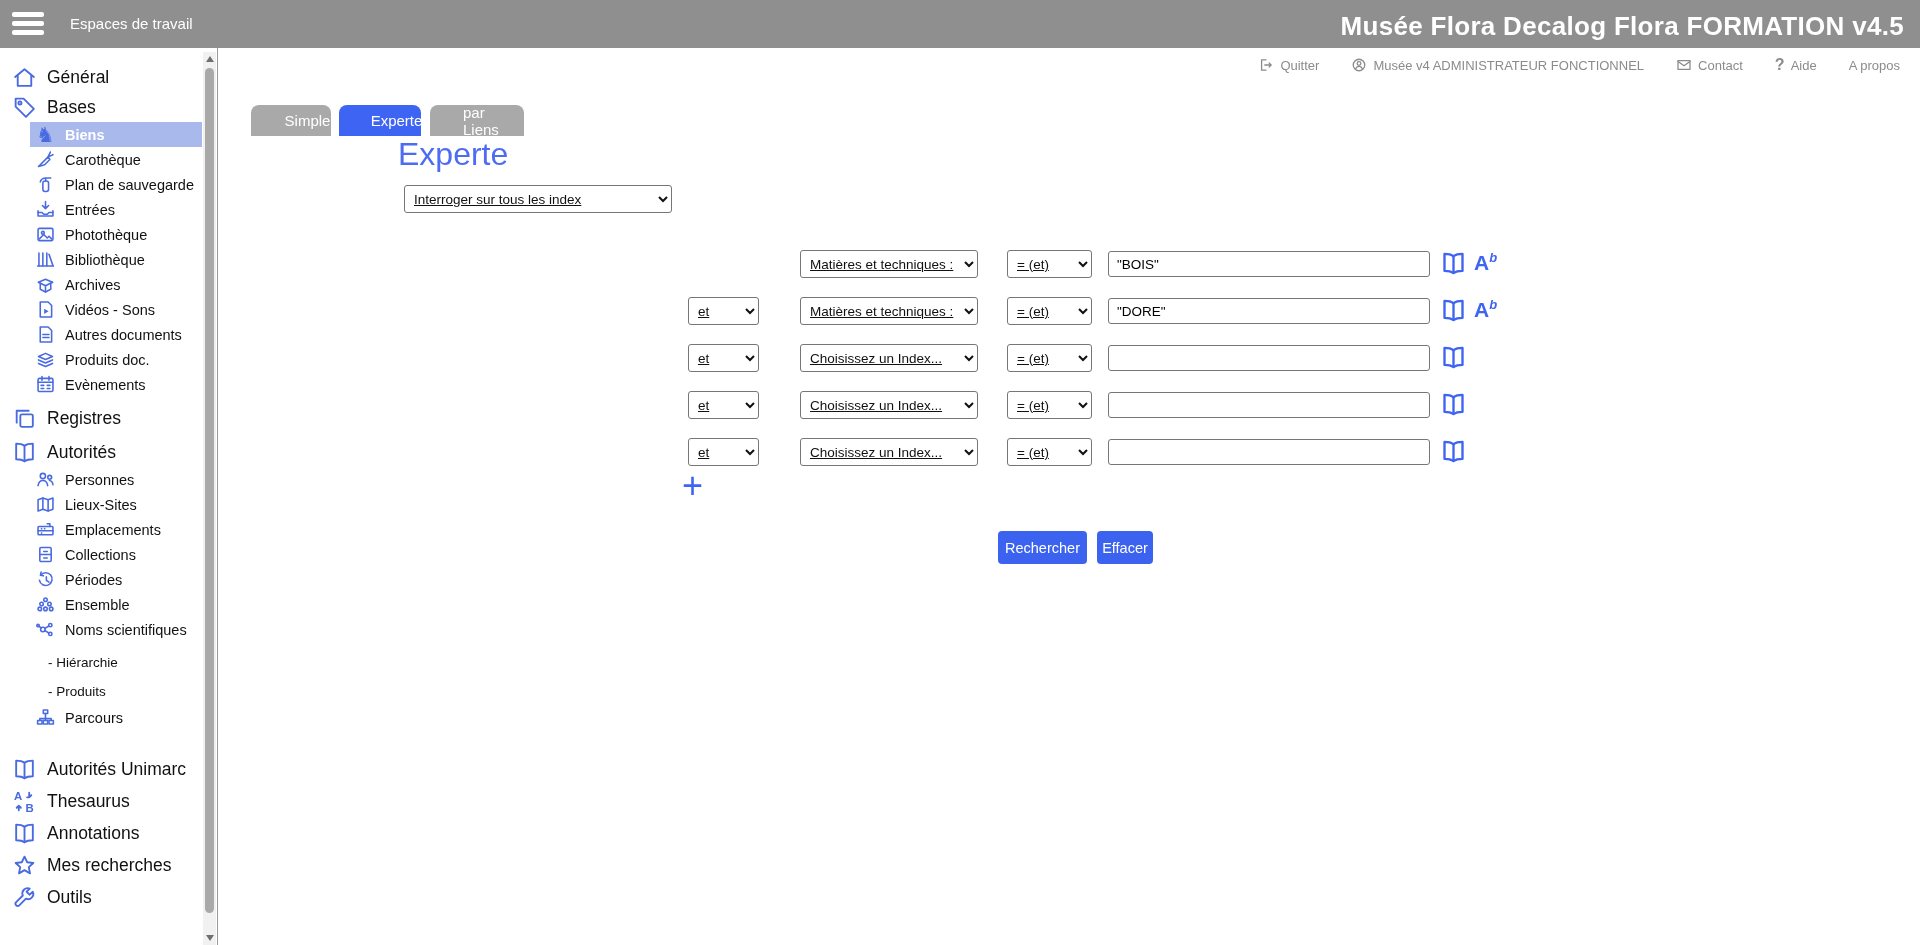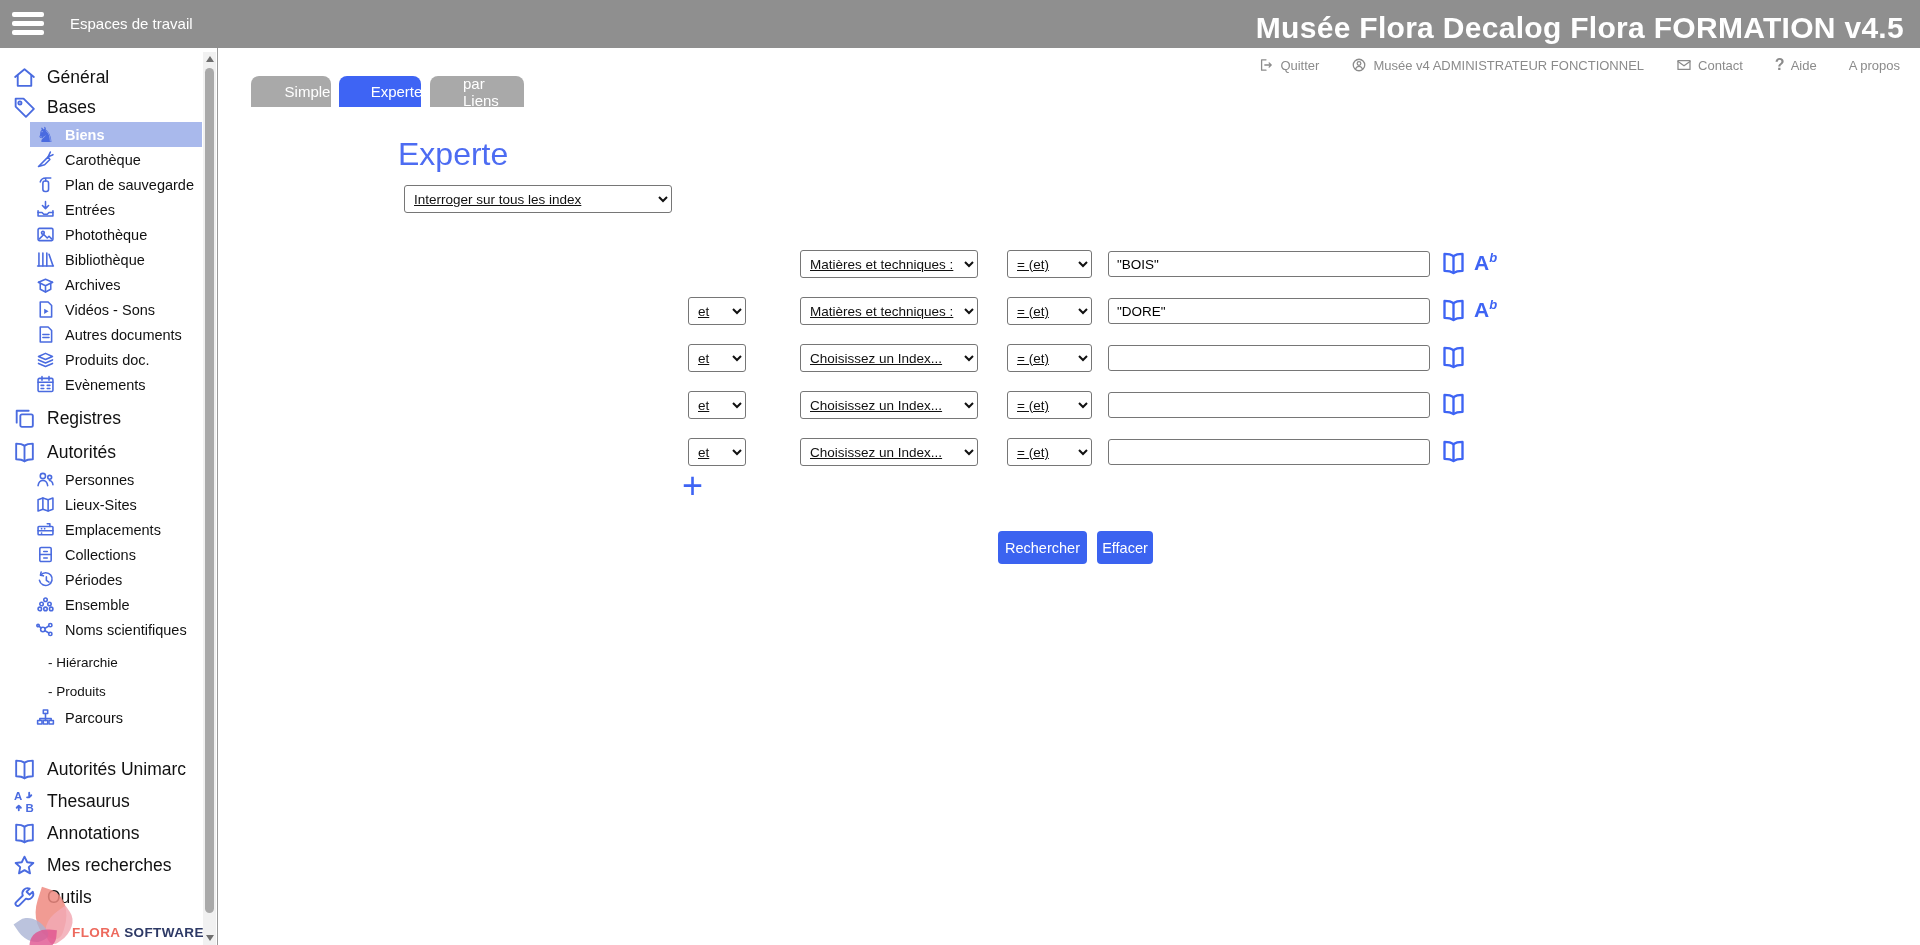--- a/index.html
+++ b/index.html
@@ -7,21 +7,21 @@
               font-family:"Liberation Sans", sans-serif; }
 
   
   .topbar { position:absolute; left:0; top:0; width:1920px; height:48px;
             background:#8f8f8f; color:#fff; }
   .hamburger { position:absolute; left:12px; top:12px; width:32px; height:24px;
                cursor:pointer; }
   .hamburger span { display:block; width:32px; height:4.5px; background:#fff;
                     border-radius:2px; margin-bottom:4.5px; }
   .topbar-left { position:absolute; left:70px; top:15px; font-size:15px; }
-  .topbar-title { position:absolute; right:16px; top:11px; font-size:30px;
+  .topbar-title { position:absolute; right:16px; top:11px; font-size:26px;
                   font-weight:bold; letter-spacing:.3px; }
 
   
   .sidebar { position:absolute; left:0; top:48px; width:218px; bottom:0;
              background:#fff; border-right:1px solid #9a9a9a; }
   .side-scroll { position:absolute; right:1px; top:4px; bottom:0; width:13px;
                  background:#f1f1f1; }
   .sb-up, .sb-down { position:absolute; left:0; width:13px; height:14px; }
   .sb-up { top:0; } .sb-down { bottom:0; }
   .sb-up::after { content:""; position:absolute; left:2.5px; top:4px;
@@ -69,38 +69,38 @@
   
   .linkbar { position:absolute; left:218px; top:48px; right:0; height:34px;
              display:flex; justify-content:flex-end; align-items:center;
              gap:32px; padding-right:20px; color:#8b8b8b; font-size:13px; }
   .linkbar .link { display:flex; align-items:center; gap:6px; cursor:pointer; }
   .linkbar svg { width:16px; height:16px; stroke:#8b8b8b; fill:none;
                  stroke-width:1.6; stroke-linecap:round; stroke-linejoin:round; }
   .qmark { font-size:16px; font-weight:bold; color:#8b8b8b; }
 
   
-  .tab { position:absolute; top:76px; height:31px; border-radius:8px 8px 0 0;
+  .tab { position:absolute; top:105px; height:31px; border-radius:8px 8px 0 0;
          color:#fff; font-size:15px; display:flex; align-items:center;
          justify-content:center; cursor:pointer; background:#a9a9a9;padding-left:33px; }
   .tab.active { background:#3e64f4; }
   .tab.t1 { left:251px; width:80px; }
   .tab.t2 { left:339px; width:82px; }
   .tab.t3 { left:430px; width:94px; }
 
   
   .page-heading { position:absolute; left:398px; top:136px; font-size:32px;
                   color:#4d6cf2; }
   select { border:1px solid #767676; border-radius:3px; background:#fff;
            font-family:"Liberation Sans",sans-serif; font-size:13.5px;
            padding-left:5px; color:#111;text-decoration:underline; }
   .scope-select { position:absolute; left:404px; top:185px; width:268px; height:28px; }
 
   .frow { position:absolute; left:688px; width:820px; height:28px; }
-  .frow .conn  { position:absolute; left:0; top:0; width:58px; height:28px; }
+  .frow .conn  { position:absolute; left:0; top:0; width:71px; height:28px; }
   .frow .index { position:absolute; left:112px; top:0; width:178px; height:28px; }
   .frow .op    { position:absolute; left:319px; top:0; width:85px; height:28px; }
   .frow .val   { position:absolute; left:420px; top:1px; width:322px; height:26px;
                  border:1px solid #767676; border-radius:3px; font-size:13.5px;
                  padding-left:8px; font-family:"Liberation Sans",sans-serif; }
   .frow .book  { position:absolute; left:752px; top:0; width:27px; height:27px; cursor:pointer; }
   .frow .book svg { width:27px; height:27px; stroke:#3e64f4; fill:none;
                     stroke-width:2.1; stroke-linejoin:round; }
   .frow .ab    { position:absolute; left:786px; top:1px; color:#3e64f4;
                  font-weight:bold; font-size:21px; cursor:pointer; line-height:1.1; }
@@ -401,30 +401,20 @@
     <div class="nav-item top gap2">
       <span class="icn">
           <svg viewBox="0 0 24 24">
             <path d="M20 6.5a5 5 0 0 1-6.6 6.6L7 19.5a2.1 2.1 0 0 1-3-3l6.4-6.4A5 5 0 0 1 17 3.5L14 6.5l2.8 2.8z"></path>
           </svg>
         </span>
       <span class="lbl">Outils</span>
     </div>
   </div>
 
-  <div class="logo">
-    <div class="petal p1"></div>
-    <div class="petal p2"></div>
-    <div class="petal p3"></div>
-    <div class="petal p4"></div>
-    <div class="logo-text">
-      <span class="flora">FLORA</span>
-      <span class="soft">SOFTWARE</span>
-    </div>
-  </div>
 
   <div class="side-scroll">
     <div class="sb-up"></div>
     <div class="sb-thumb"></div>
     <div class="sb-down"></div>
   </div>
 </div>
 
 <div class="linkbar">
   <div class="link">

